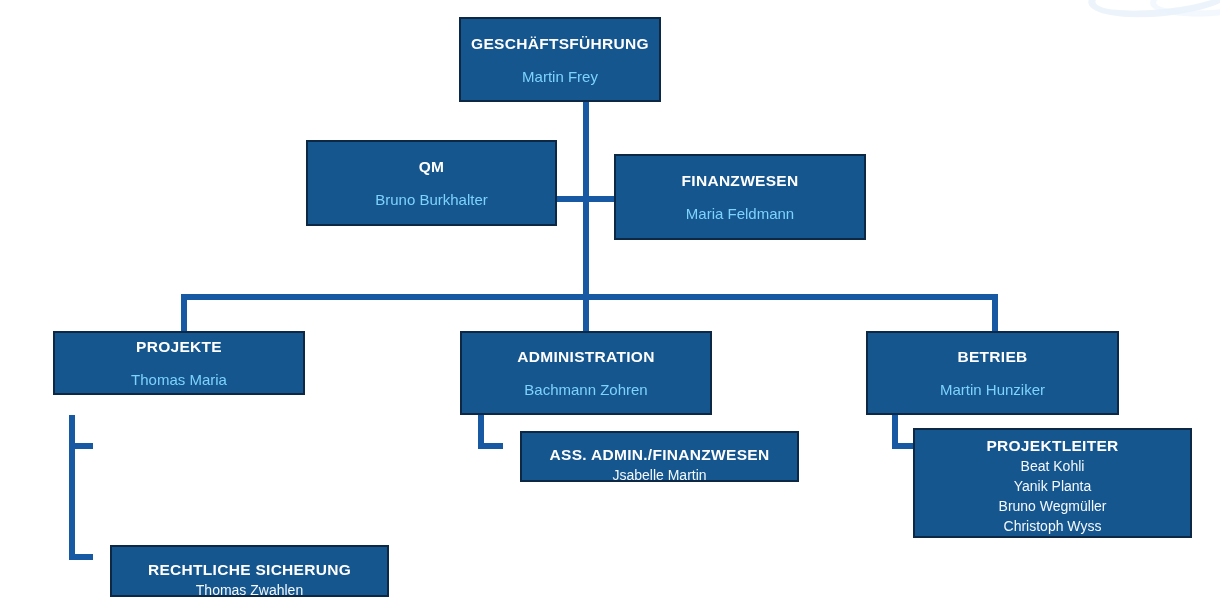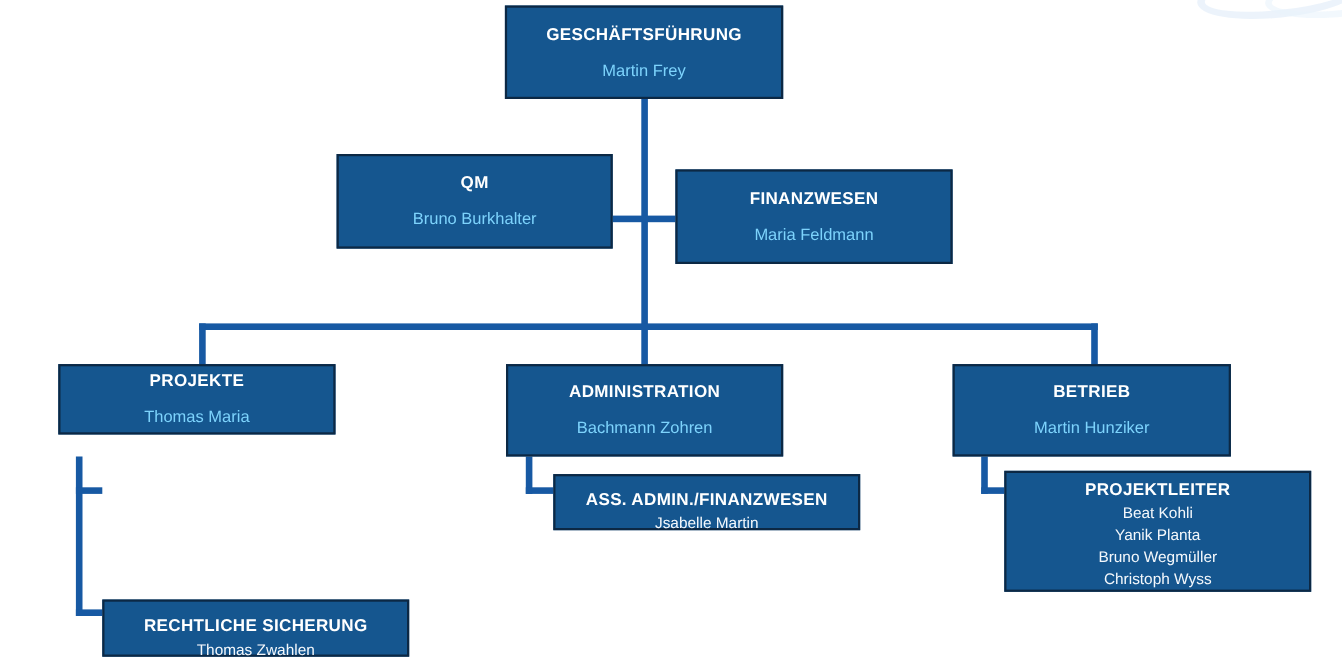--- a/index.html
+++ b/index.html
@@ -46,21 +46,21 @@
     line-height:19px;
     color:#7dd3fc;
   }
   .box.list{justify-content:flex-start;padding-top:5px;}
   .box.list .title{line-height:21px;}
   .box.list .member{
     font-size:14px;
     line-height:20px;
     color:#F4F8FC;
   }
-  .box.compact{justify-content:center;padding-top:16px;}
+  .box.compact{justify-content:center;padding-top:16px;margin-left:17px;}
   .swoosh{
     position:absolute;
     border-radius:50%;
   }
   .swoosh.s1{
     left:1088px;top:-26px;width:150px;height:42px;
     background:transparent;
     border:7px solid var(--swoosh);
     transform:rotate(-6deg);
     opacity:.55;
@@ -90,21 +90,21 @@
   <div class="line" style="left:69px;top:415px;width:6px;height:145px"></div>
   <div class="line" style="left:69px;top:443px;width:24px;height:6px"></div>
   <div class="line" style="left:69px;top:554px;width:24px;height:6px"></div>
 
   <div class="line" style="left:478px;top:415px;width:6px;height:34px"></div>
   <div class="line" style="left:478px;top:443px;width:25px;height:6px"></div>
 
   <div class="line" style="left:892px;top:415px;width:6px;height:34px"></div>
   <div class="line" style="left:892px;top:443px;width:21px;height:6px"></div>
 
-  <div class="box two" style="left:459px;top:5px;width:253px;height:85px">
+  <div class="box two" style="left:459px;top:17px;width:202px;height:85px">
     <div class="title">GESCHÄFTSFÜHRUNG</div>
     <div class="person">Martin Frey</div>
   </div>
 
   <div class="box two" style="left:306px;top:140px;width:251px;height:86px">
     <div class="title">QM</div>
     <div class="person">Bruno Burkhalter</div>
   </div>
 
   <div class="box two" style="left:614px;top:154px;width:252px;height:86px">

